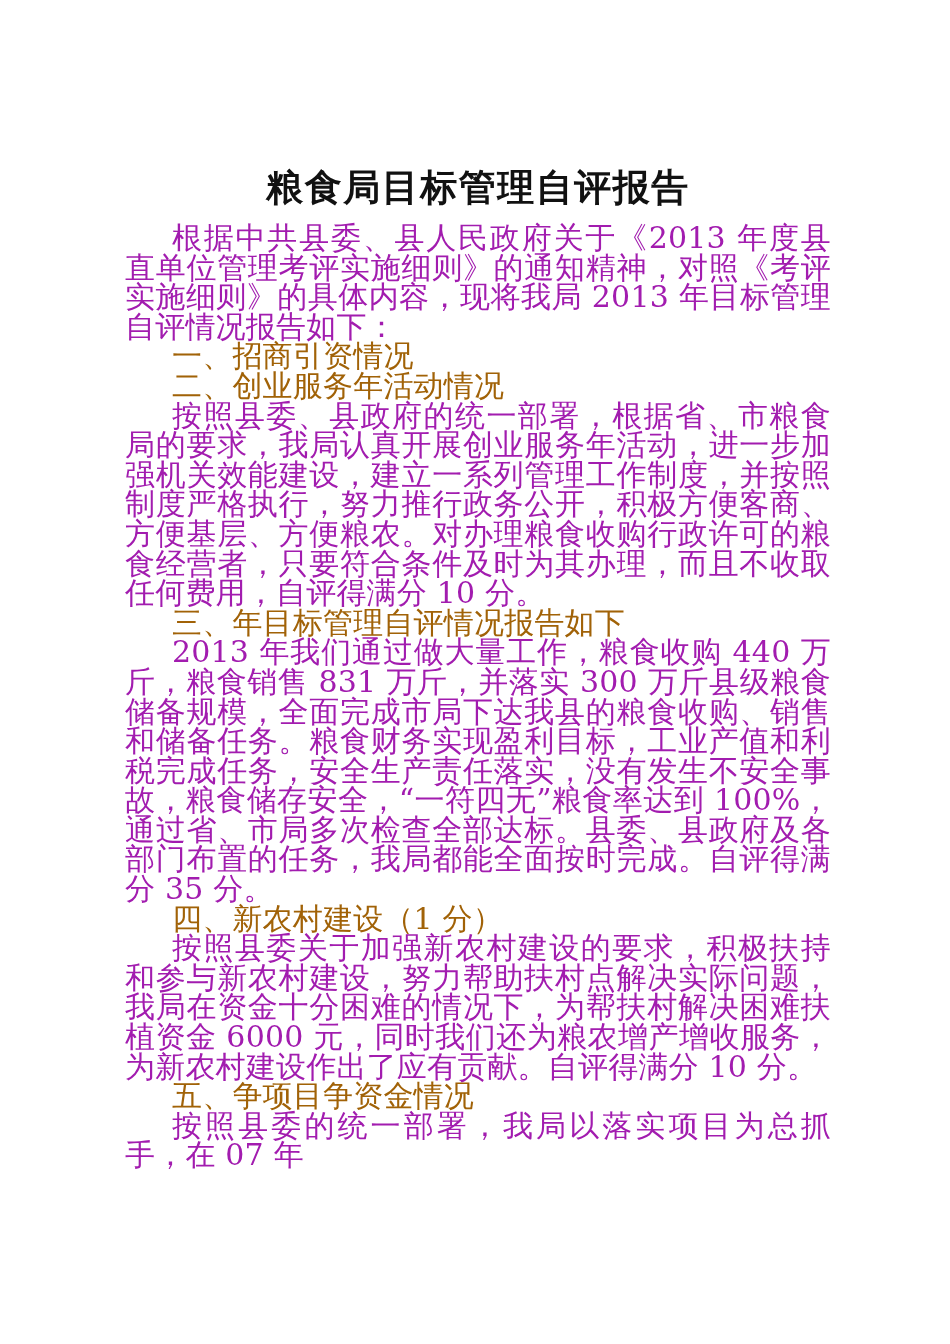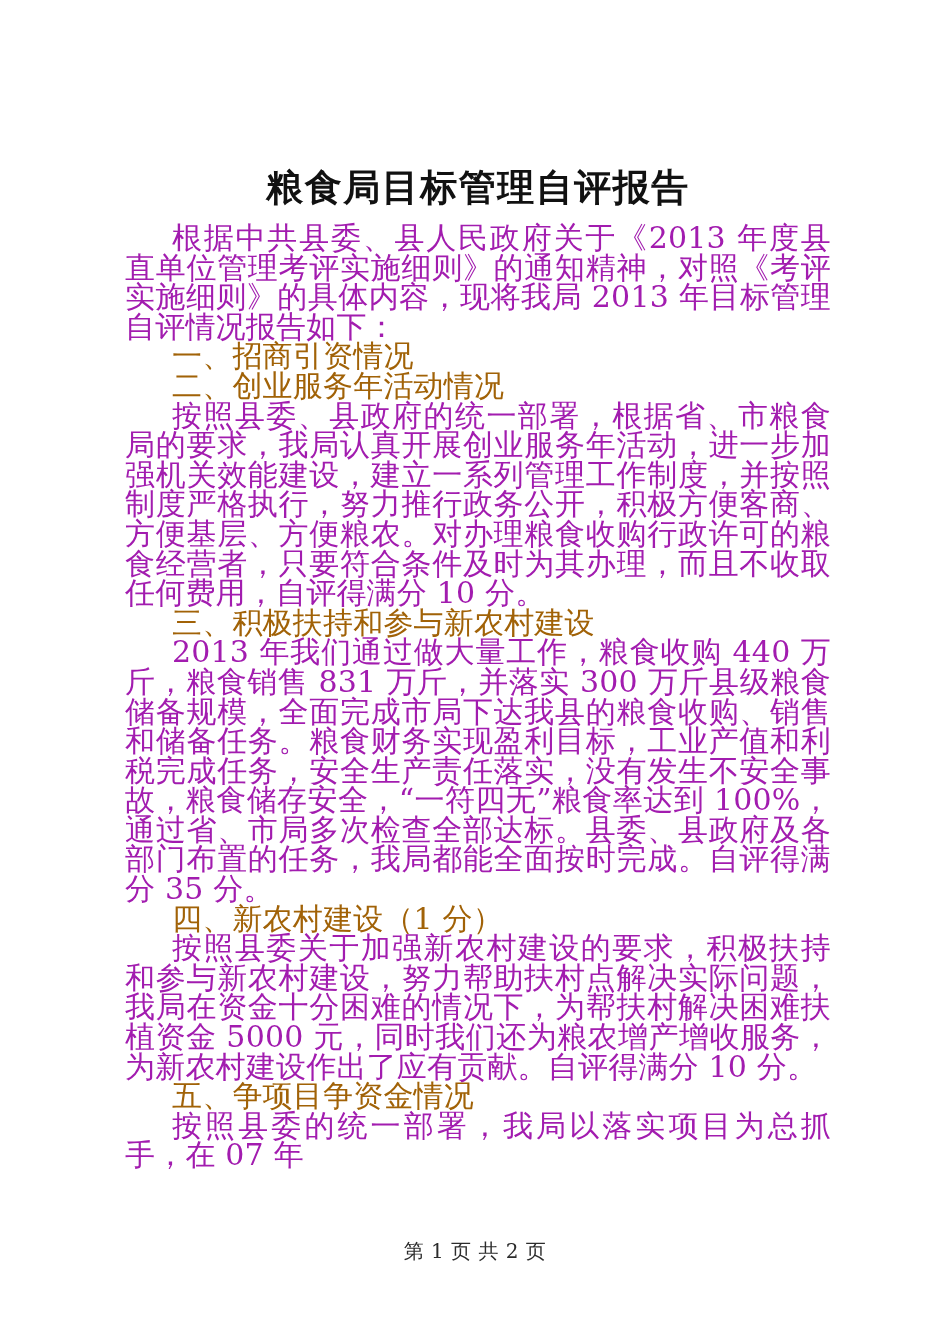--- a/index.html
+++ b/index.html
@@ -69,26 +69,23 @@
 
 <div class="page">
 
   <div class="doc-body">
     <h1 class="doc-title">粮食局目标管理自评报告</h1>
     <div>
         <p class="para">根据中共县委、县人民政府关于《2013 年度县直单位管理考评实施细则》的通知精神，对照《考评实施细则》的具体内容，现将我局 2013 年目标管理自评情况报告如下：</p>
         <p class="heading">一、招商引资情况</p>
         <p class="heading">二、创业服务年活动情况</p>
         <p class="para">按照县委、县政府的统一部署，根据省、市粮食局的要求，我局认真开展创业服务年活动，进一步加强机关效能建设，建立一系列管理工作制度，并按照制度严格执行，努力推行政务公开，积极方便客商、方便基层、方便粮农。对办理粮食收购行政许可的粮食经营者，只要符合条件及时为其办理，而且不收取任何费用，自评得满分 10 分。</p>
-        <p class="heading">三、积极扶持和参与新农村建设</p>
+        <p class="heading">三、年目标管理自评情况报告如下</p>
         <p class="para">2013 年我们通过做大量工作，粮食收购 440 万斤，粮食销售 831 万斤，并落实 300 万斤县级粮食储备规模，全面完成市局下达我县的粮食收购、销售和储备任务。粮食财务实现盈利目标，工业产值和利税完成任务，安全生产责任落实，没有发生不安全事故，粮食储存安全，“一符四无”粮食率达到 100%，通过省、市局多次检查全部达标。县委、县政府及各部门布置的任务，我局都能全面按时完成。自评得满分 35 分。</p>
         <p class="heading">四、新农村建设（1 分）</p>
-        <p class="para">按照县委关于加强新农村建设的要求，积极扶持和参与新农村建设，努力帮助扶村点解决实际问题，我局在资金十分困难的情况下，为帮扶村解决困难扶植资金 5000 元，同时我们还为粮农增产增收服务，为新农村建设作出了应有贡献。自评得满分 10 分。</p>
+        <p class="para">按照县委关于加强新农村建设的要求，积极扶持和参与新农村建设，努力帮助扶村点解决实际问题，我局在资金十分困难的情况下，为帮扶村解决困难扶植资金 6000 元，同时我们还为粮农增产增收服务，为新农村建设作出了应有贡献。自评得满分 10 分。</p>
         <p class="heading">五、争项目争资金情况</p>
         <p class="para">按照县委的统一部署，我局以落实项目为总抓手，在 07 年</p>
       </div>
   </div>
 
-  <div class="footer">
-    <span>第 1 页  共 2 页</span>
-  </div>
 
 </div>
 
 </body></html>

